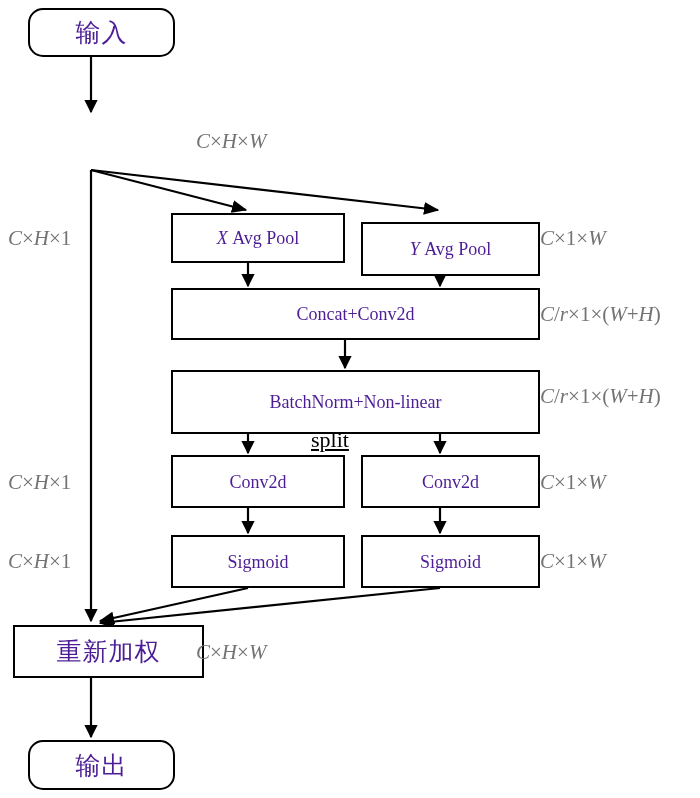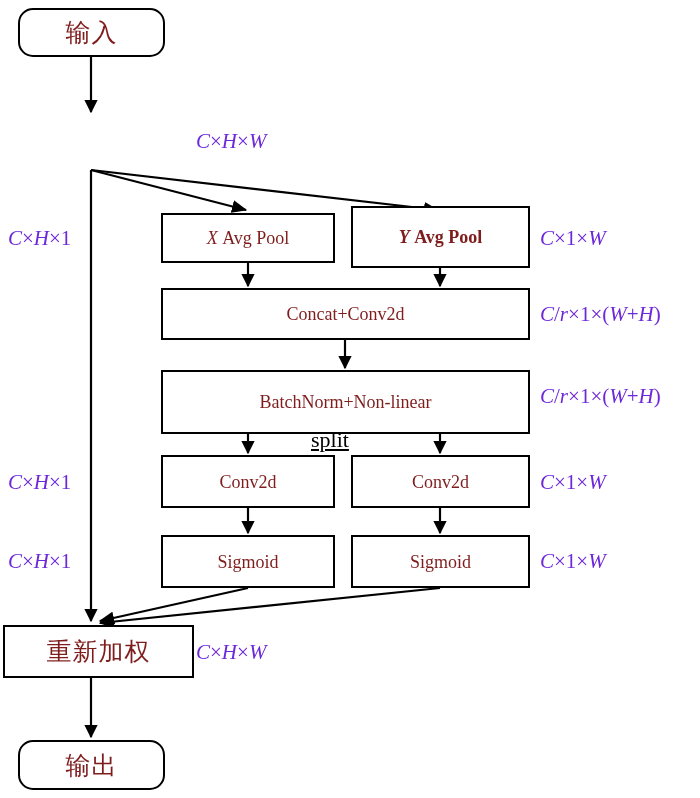--- a/index.html
+++ b/index.html
@@ -26,40 +26,41 @@
   }
   .node {
     position: absolute;
     box-sizing: border-box;
     border: 2.2px solid #000000;
     background: #ffffff;
     display: flex;
     align-items: center;
     justify-content: center;
     text-align: center;
-    color: #7f1d1d;
+    color: #4c1d95;
     line-height: 1;
+    margin-left: 10px;
   }
   .node.rounded {
     border-radius: 15px;
   }
   .node.cjk {
     font-family: "DejaVu Sans", "Liberation Sans", sans-serif;
     font-size: 25px;
     letter-spacing: 1px;
   }
   .node.latin {
     font-family: "Liberation Serif", "DejaVu Serif", serif;
     font-size: 18px;
   }
   .tag {
     position: absolute;
     font-family: "Liberation Serif", "DejaVu Serif", serif;
     font-size: 21px;
-    color: #6d28d9;
+    color: #737373;
     white-space: nowrap;
     line-height: 1;
   }
   .tag i {
     font-style: italic;
   }
   .splitlabel {
     position: absolute;
     font-family: "Liberation Serif", "DejaVu Serif", serif;
     font-size: 22px;
@@ -116,21 +117,21 @@
 
   <div class="node rounded cjk" style="left:18px; top:8px; width:147px; height:49px;">
     <span>输入</span>
   </div>
 
 
   <div class="node latin" style="left:161px; top:213px; width:174px; height:50px;">
     <span><i class="vl">X</i>&nbsp;Avg Pool</span>
   </div>
 
-  <div class="node latin" style="left:351px; top:206px; width:179px; height:62px;font-weight:bold;">
+  <div class="node latin" style="left:351px; top:222px; width:179px; height:54px;">
     <span><i class="vl">Y</i>&nbsp;Avg Pool</span>
   </div>
 
   <div class="node latin" style="left:161px; top:288px; width:369px; height:52px;">
     <span>Concat+Conv2d</span>
   </div>
 
   <div class="node latin" style="left:161px; top:370px; width:369px; height:64px;">
     <span>BatchNorm+Non-linear</span>
   </div>

